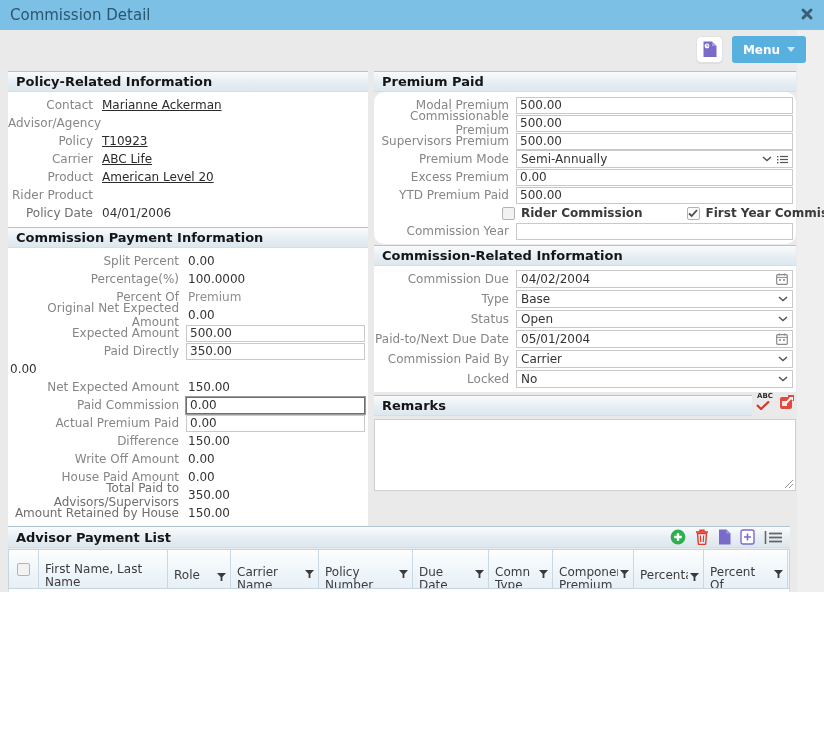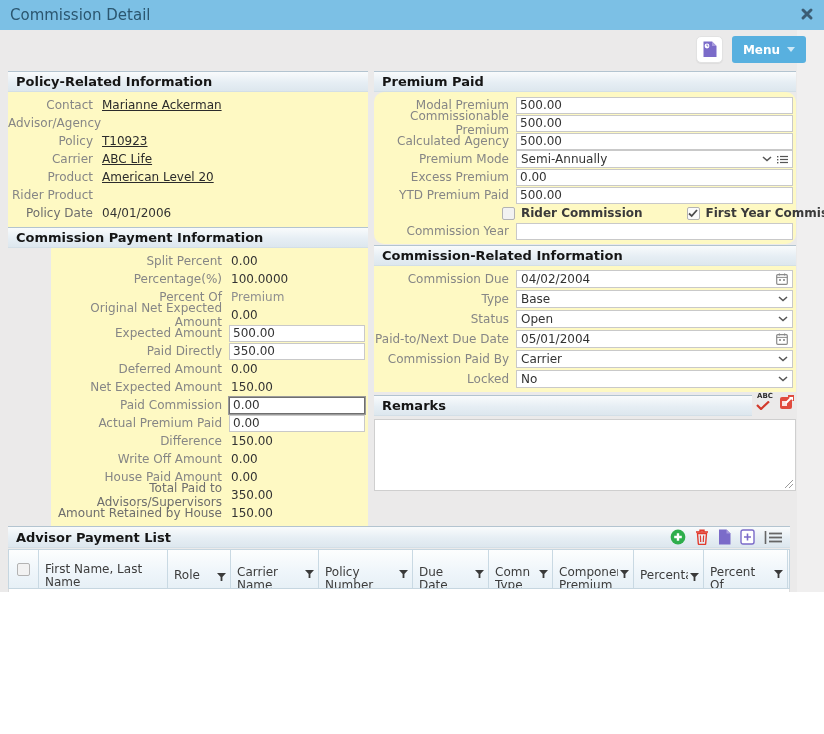--- a/index.html
+++ b/index.html
@@ -10,21 +10,21 @@
   .titlebar{position:absolute;left:0;top:0;width:824px;height:30px;background:#7cc0e5;}
   .dlg-title{position:absolute;left:10px;top:6px;font-size:15px;color:#2b566f;}
   .close-x{position:absolute;right:10px;top:7px;width:14px;height:14px;cursor:pointer;}
   
   .note-btn{position:absolute;left:696px;top:36px;width:27px;height:27px;background:#fff;border:1px solid #e2e2e2;border-radius:5px;box-sizing:border-box;display:flex;align-items:center;justify-content:center;box-shadow:0 1px 1px rgba(0,0,0,.06);}
   .menu-btn{position:absolute;left:732px;top:36px;width:74px;height:27px;background:#58b0df;border:none;border-radius:3px;color:#fff;font-weight:bold;font-size:12px;display:flex;align-items:center;justify-content:center;gap:7px;font-family:inherit;}
   .caret{width:0;height:0;border-left:4px solid transparent;border-right:4px solid transparent;border-top:5px solid #cfe9f7;}
   
   .panel{position:absolute;box-sizing:border-box;}
   .band{box-sizing:border-box;height:21px;background:linear-gradient(180deg,#f9fbfc 0%,#e6eef4 55%,#dde7ee 100%);border-top:1px solid #b3c4d0;border-bottom:1px solid #d3dfe7;display:flex;align-items:center;padding:0 8px;font-weight:bold;font-size:13px;color:#151515;}
-  .pcontent{background:#fef9c3;padding-top:4px;}
+  .pcontent{background:#ffffff;padding-top:4px;}
   .frow{display:flex;align-items:center;height:18px;}
   .frow2{display:flex;align-items:center;height:20px;}
   .lbl{color:#868686;text-align:right;padding-right:7px;box-sizing:border-box;flex:none;}
   .w88{width:92px;}
   .w178{width:178px;}
   .w140{width:142px;}
   .val{color:#333;padding-left:2px;white-space:nowrap;}
   .val.muted{color:#8f8f8f;}
   .link{color:#2b2b2b;text-decoration:underline;cursor:pointer;white-space:nowrap;padding-left:2px;}
   .tin{flex:1;box-sizing:border-box;height:17px;border:1px solid #c9c9c9;background:#fff;font-family:inherit;font-size:12px;color:#333;padding:0 3px;margin-right:3px;min-width:0;}
@@ -127,21 +127,21 @@
           <span class="lbl w88" style="color:#6e6e6e;">Policy Date</span>
           <span class="val">04/01/2006</span>
         </div>
     </div>
   </div>
 
   <div class="panel" style="left:8px;top:227px;width:360px;">
     <div class="band">
         <span>Commission Payment Information</span>
       </div>
-    <div class="pcontent" style="height:276px;margin-left:43px;">
+    <div class="pcontent" style="height:276px;">
       <div class="frow">
           <span class="lbl w178">Split Percent</span>
           <span class="val">0.00</span>
         </div>
       <div class="frow">
           <span class="lbl w178">Percentage(%)</span>
           <span class="val">100.0000</span>
         </div>
       <div class="frow">
           <span class="lbl w178">Percent Of</span>
@@ -153,21 +153,20 @@
         </div>
       <div class="frow">
           <span class="lbl w178">Expected Amount</span>
           <input class="tin" value="500.00" style="">
         </div>
       <div class="frow">
           <span class="lbl w178">Paid Directly</span>
           <input class="tin" value="350.00" style="">
         </div>
       <div class="frow">
-          <span class="lbl w178">Deferred Amount</span>
           <span class="val">0.00</span>
         </div>
       <div class="frow">
           <span class="lbl w178">Net Expected Amount</span>
           <span class="val">150.00</span>
         </div>
       <div class="frow">
           <span class="lbl w178">Paid Commission</span>
           <input class="tin focused" value="0.00" style="">
         </div>
@@ -205,21 +204,21 @@
     <div class="pcontent" style="height:148px;border-radius:10px;">
       <div class="frow">
           <span class="lbl w140">Modal Premium</span>
           <input class="tin" value="500.00" style="">
         </div>
       <div class="frow">
           <span class="lbl w140">Commissionable Premium</span>
           <input class="tin" value="500.00" style="">
         </div>
       <div class="frow">
-          <span class="lbl w140">Calculated Agency</span>
+          <span class="lbl w140">Supervisors Premium</span>
           <input class="tin" value="500.00" style="">
         </div>
       <div class="frow">
           <span class="lbl w140">Premium Mode</span>
         <div class="fbox">
           <span class="fval">Semi-Annually</span>
           <span class="ficons">
             <span>
                 <svg width="10" height="6" viewBox="0 0 10 6">
                   <path d="M1 1 L5 4.6 L9 1" stroke="#555" stroke-width="1.5" fill="none"></path>

